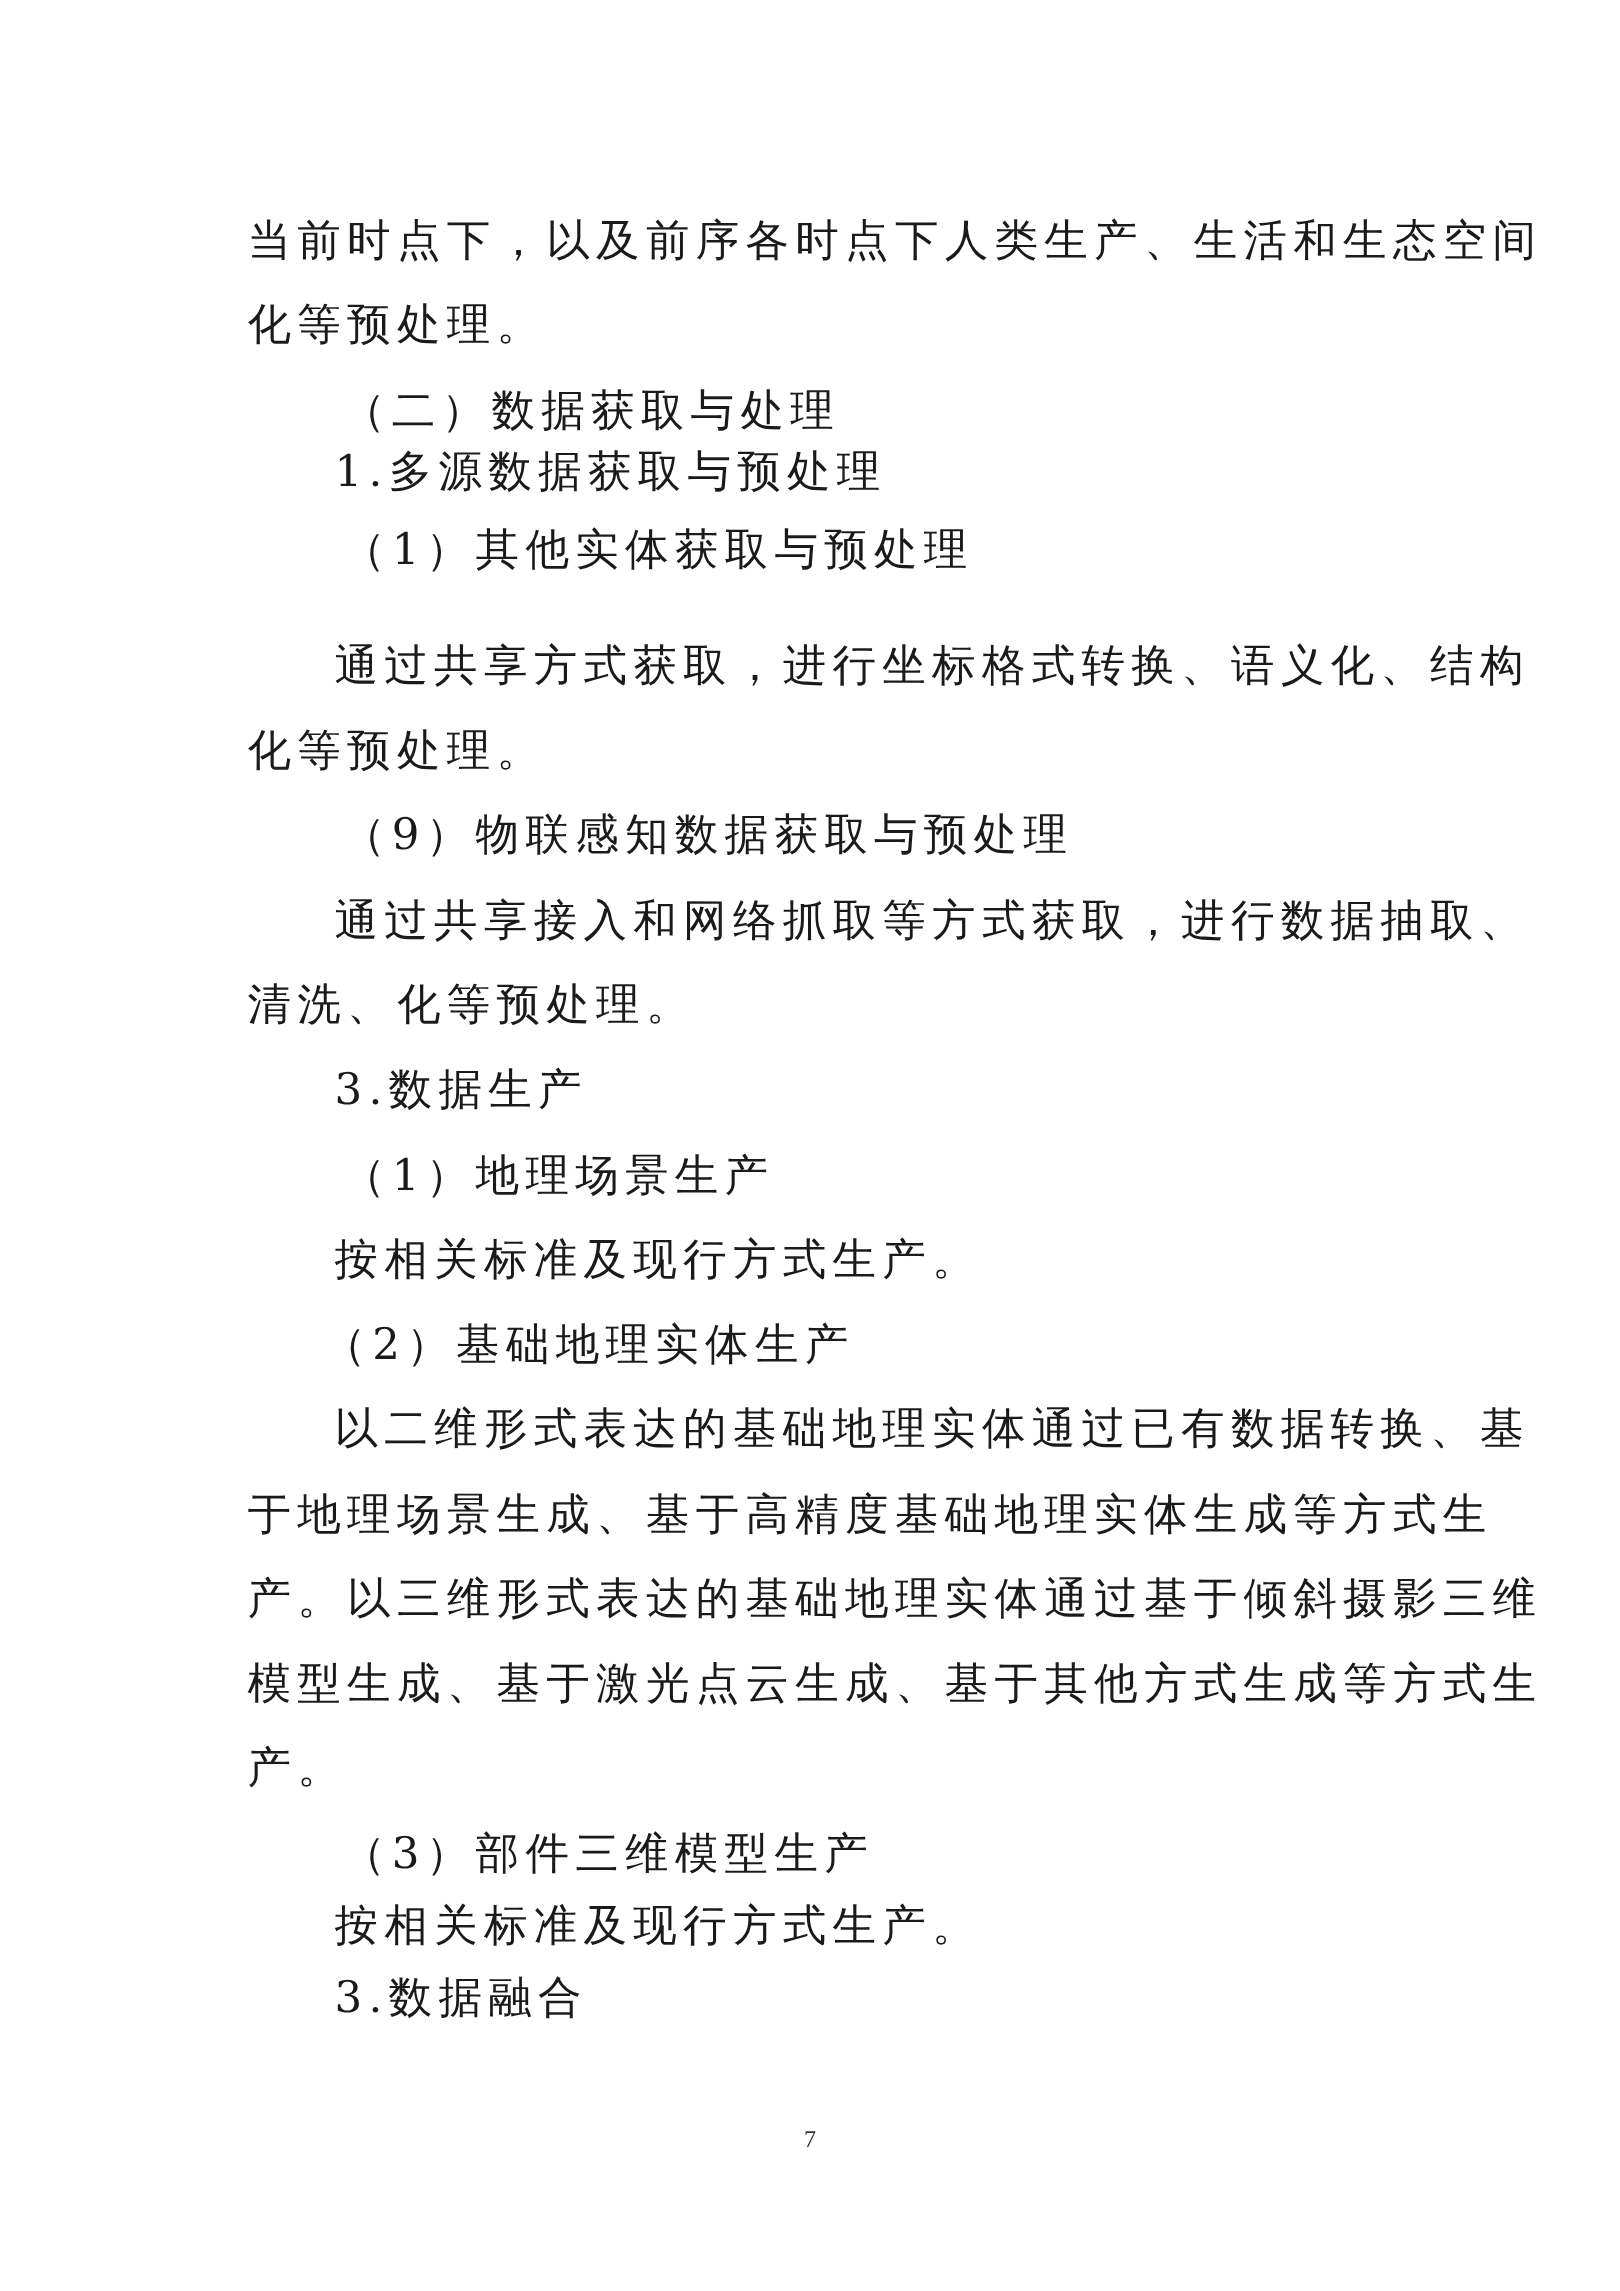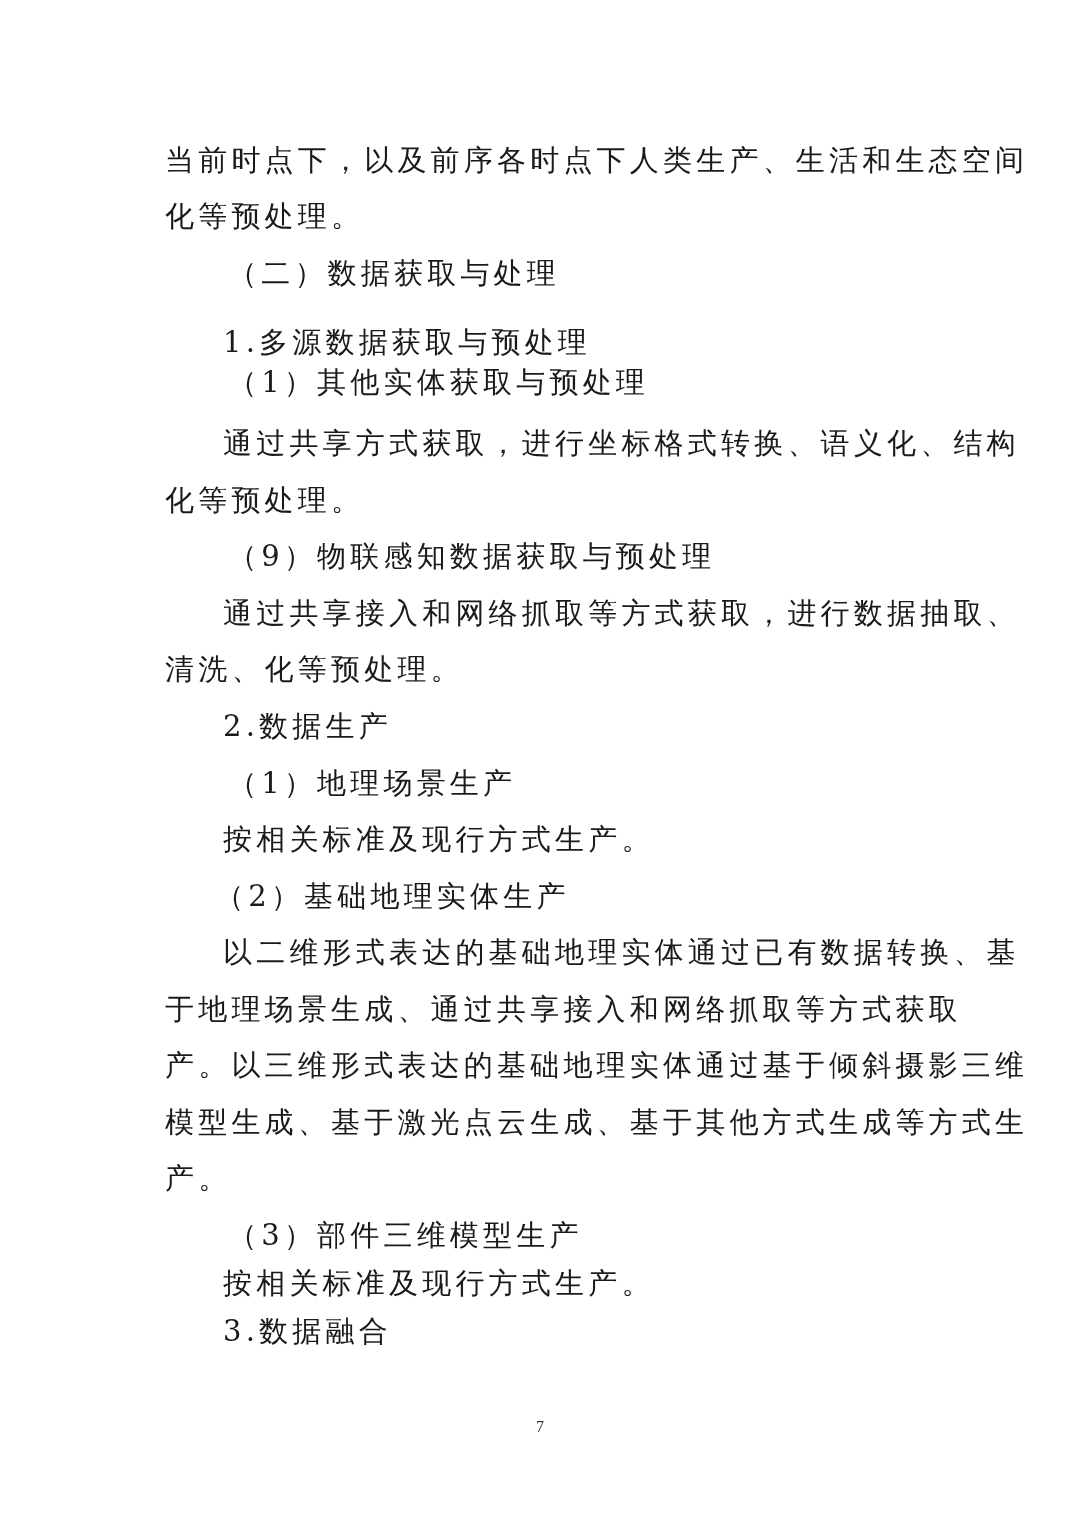--- a/index.html
+++ b/index.html
@@ -10,33 +10,33 @@
   .pnum { position:absolute; left:0; width:1080px; text-align:center; top:1418px;
           font-size:16px; font-family:"Liberation Serif",serif; color:#333; }
 </style>
 </head>
 <body>
 
 <div>
   <div class="line" style="top:142px">当前时点下，以及前序各时点下人类生产、生活和生态空间</div>
   <div class="line" style="top:198px">化等预处理。</div>
   <div class="line ind" style="top:255px;left:228px">（二）数据获取与处理</div>
-  <div class="line ind" style="top:324px">1.多源数据获取与预处理</div>
-  <div class="line ind" style="top:364px;left:228px">（1）其他实体获取与预处理</div>
+  <div class="line ind" style="top:296px">1.多源数据获取与预处理</div>
+  <div class="line ind" style="top:348px;left:228px">（1）其他实体获取与预处理</div>
   <div class="line ind" style="top:425px">通过共享方式获取，进行坐标格式转换、语义化、结构</div>
   <div class="line" style="top:482px">化等预处理。</div>
   <div class="line ind" style="top:538px;left:228px">（9）物联感知数据获取与预处理</div>
   <div class="line ind" style="top:595px">通过共享接入和网络抓取等方式获取，进行数据抽取、</div>
   <div class="line" style="top:651px">清洗、化等预处理。</div>
-  <div class="line ind" style="top:708px">2.数据生产</div>
+  <div class="line ind" style="top:708px">3.数据生产</div>
   <div class="line ind" style="top:765px;left:228px">（1）地理场景生产</div>
   <div class="line ind" style="top:821px">按相关标准及现行方式生产。</div>
   <div class="line ind" style="top:878px;left:215px">（2）基础地理实体生产</div>
   <div class="line ind" style="top:934px">以二维形式表达的基础地理实体通过已有数据转换、基</div>
-  <div class="line" style="top:991px">于地理场景生成、通过共享接入和网络抓取等方式获取</div>
+  <div class="line" style="top:991px">于地理场景生成、基于高精度基础地理实体生成等方式生</div>
   <div class="line" style="top:1047px">产。以三维形式表达的基础地理实体通过基于倾斜摄影三维</div>
   <div class="line" style="top:1104px">模型生成、基于激光点云生成、基于其他方式生成等方式生</div>
   <div class="line" style="top:1160px">产。</div>
   <div class="line ind" style="top:1217px;left:228px">（3）部件三维模型生产</div>
   <div class="line ind" style="top:1265px">按相关标准及现行方式生产。</div>
   <div class="line ind" style="top:1313px">3.数据融合</div>
   <div class="pnum">7</div>
 </div>
 
 </body></html>

